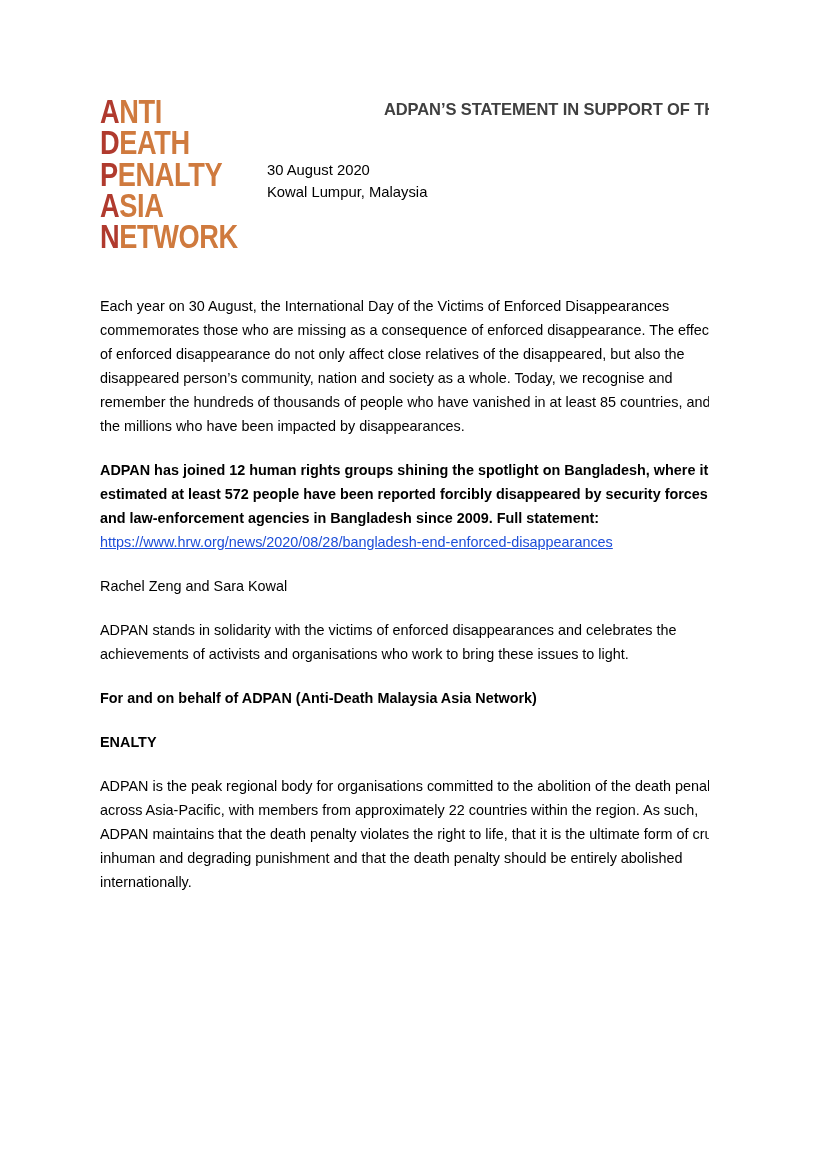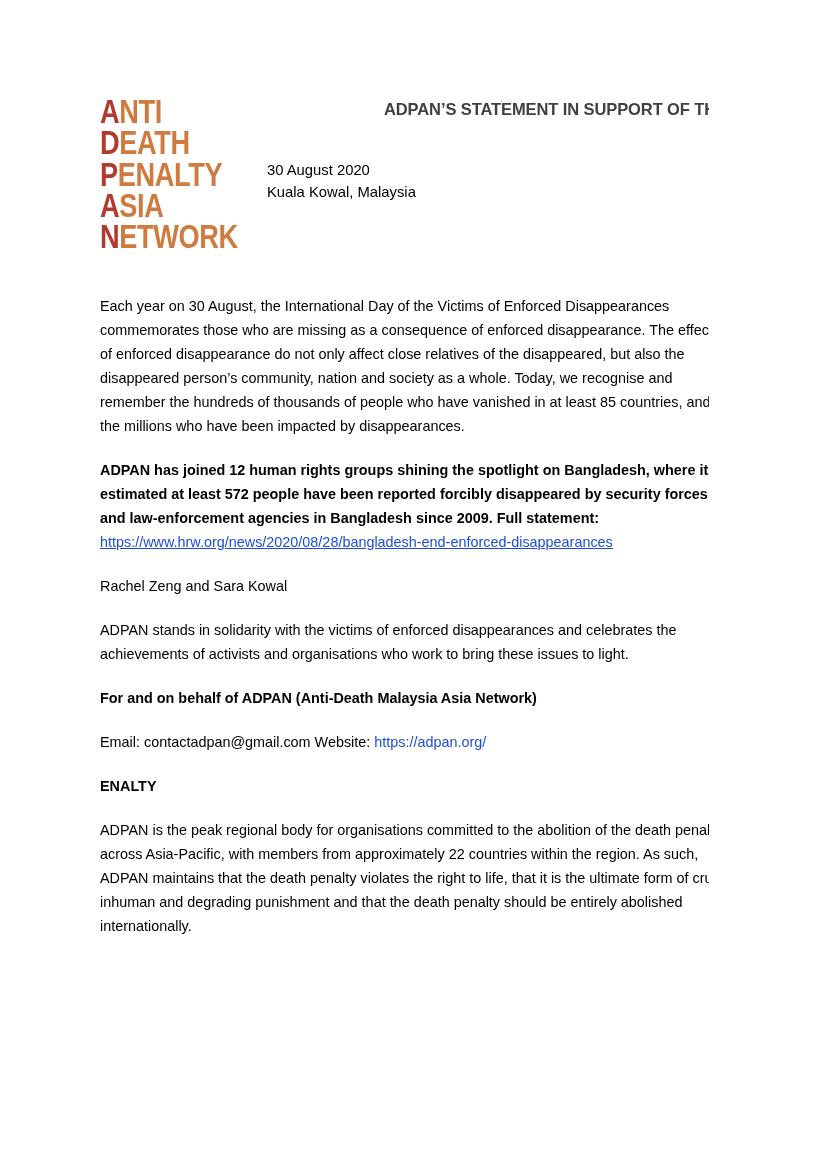--- a/index.html
+++ b/index.html
@@ -130,40 +130,39 @@
       <div class="logo-line"><span class="lead">A</span><span class="rest">SIA</span></div>
       <div class="logo-line"><span class="lead">N</span><span class="rest">ETWORK</span></div>
     </div>
 
     <div class="title-block">
       <div class="doc-title">ADPAN’S STATEMENT IN SUPPORT OF THE</div>
     </div>
 
     <div class="meta-block">
       <div class="meta-line">30 August 2020</div>
-      <div class="meta-line">Kuala Kowal, Malaysia</div>
+      <div class="meta-line">Kowal Lumpur, Malaysia</div>
     </div>
 
   </div>
 
   <div class="body-area">
 
     <p class="para">Each year on 30 August, the International Day of the Victims of Enforced Disappearances commemorates those who are missing as a consequence of enforced disappearance. The effects of enforced disappearance do not only affect close relatives of the disappeared, but also the disappeared person’s community, nation and society as a whole. Today, we recognise and remember the hundreds of thousands of people who have vanished in at least 85 countries, and the millions who have been impacted by disappearances.</p>
 
     <p class="para" style="margin-bottom:0;font-weight:bold;">ADPAN has joined 12 human rights groups shining the spotlight on Bangladesh, where it is estimated at least 572 people have been reported forcibly disappeared by security forces and law-enforcement agencies in Bangladesh since 2009. Full statement:</p>
 
     <p class="para url-line"><a class="link" href="#">https://www.hrw.org/news/2020/08/28/bangladesh-end-enforced-disappearances</a></p>
 
     <p class="para">Rachel Zeng and Sara Kowal</p>
 
     <p class="para">ADPAN stands in solidarity with the victims of enforced disappearances and celebrates the achievements of activists and organisations who work to bring these issues to light.</p>
 
     <p class="para bold">For and on behalf of ADPAN (Anti-Death Malaysia Asia Network)</p>
 
-    <p class="para"><span>Email: contactadpan@gmail.com Website: </span><a class="link nounderline" href="#">https://adpan.org/</a></p>
 
     <p class="para bold">ENALTY</p>
 
     <p class="para">ADPAN is the peak regional body for organisations committed to the abolition of the death penalty across Asia-Pacific, with members from approximately 22 countries within the region. As such, ADPAN maintains that the death penalty violates the right to life, that it is the ultimate form of cruel, inhuman and degrading punishment and that the death penalty should be entirely abolished internationally.</p>
 
   </div>
 
 </div>
 
 </body></html>

